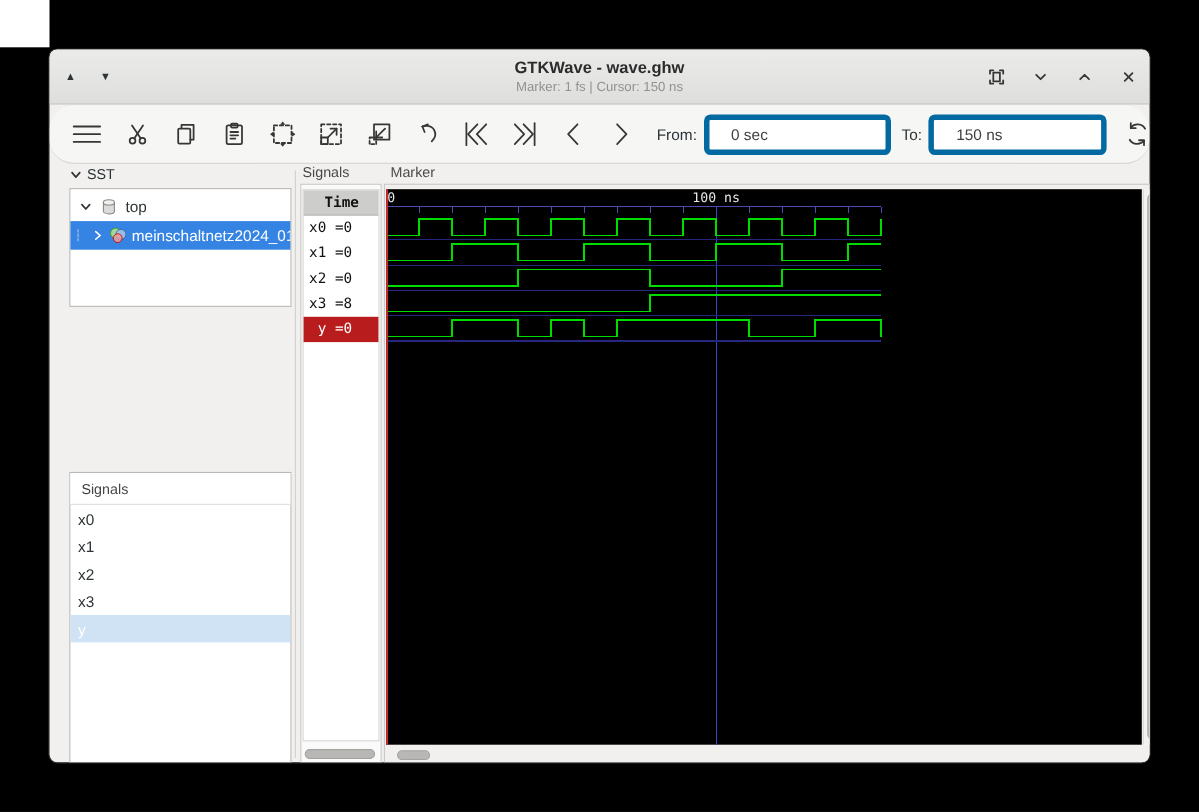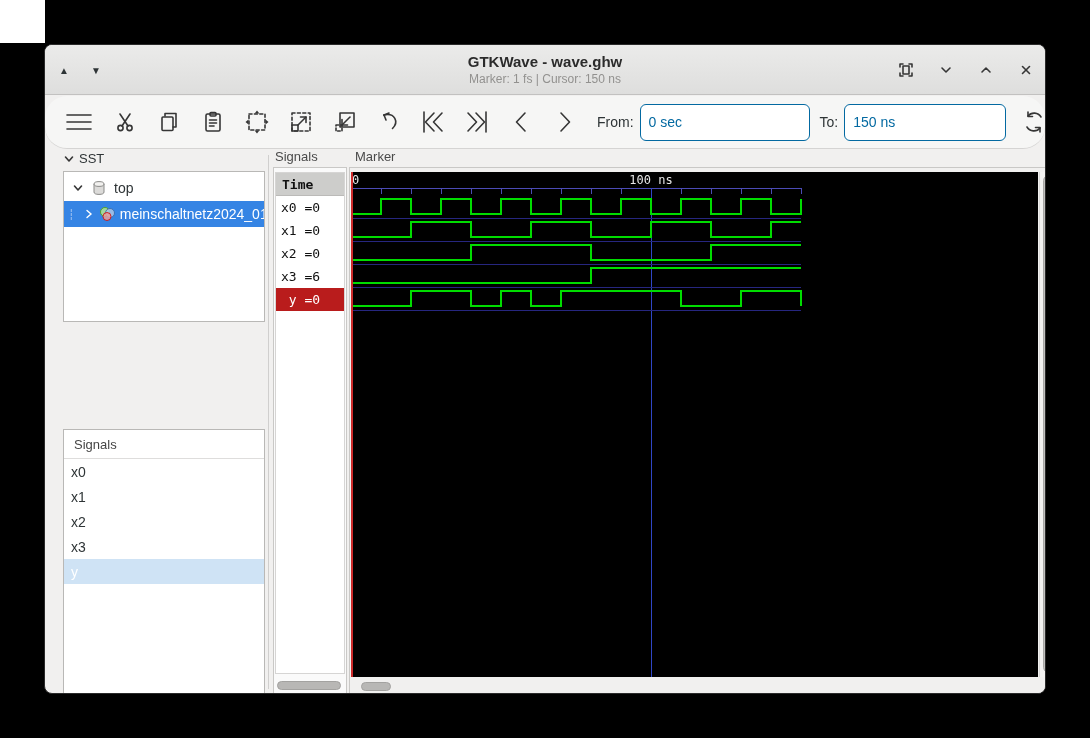--- a/index.html
+++ b/index.html
@@ -14,45 +14,45 @@
   .tb-left { position:absolute; left:14px; top:0; height:50px; display:flex; align-items:center; gap:22px; }
   .tri { font-size:10px; color:#2e3436; cursor:default; }
   .tb-right { position:absolute; right:8px; top:0; height:50px; display:flex; align-items:center; gap:18px; }
   .tb-btn { width:22px; height:22px; display:flex; align-items:center; justify-content:center; }
 
   
   .toolbar { position:absolute; left:0; top:51px; width:100%; height:53px; background:#f6f6f5; border-bottom:1px solid #d5d4d3; display:flex; align-items:center;border-radius:22px; }
   .ticon { width:44px; height:40px; display:flex; align-items:center; justify-content:center; flex:0 0 auto; }
   .ticon.first { margin-left:10px; width:48px; }
   .tlabel { font-size:14px; color:#2e3436; margin:0 6px 0 10px; flex:0 0 auto; }
-  .tentry { height:37px; background:#fff; border:1px solid #0369a1; border-radius:6px; font-size:14px; color:#0369a1; display:flex; align-items:center; padding-left:8px; flex:0 0 auto; }
+  .tentry { height:37px; background:#fff; border:5px solid #0369a1; border-radius:6px; font-size:14px; color:#404040; display:flex; align-items:center; padding-left:20px; flex:0 0 auto; }
   .entry-from { width:170px; }
   .entry-to { width:162px; }
 
   
   .main { position:absolute; left:12px; top:104px; width:100%; height:546px;text-decoration:underline; }
   .sst-head { position:absolute; left:6px; top:2px; display:flex; align-items:center; gap:4px; font-size:13px; color:#2e3436; }
-  .tree-box { position:absolute; left:6px; top:22px; width:202px; height:151px; background:#fff; border:1px solid #b9b8b6; }
+  .tree-box { position:absolute; left:6px; top:22px; width:202px; height:108px; background:#fff; border:1px solid #b9b8b6; }
   .tree-row { position:relative; height:26px; display:flex; align-items:center; font-size:14px; color:#2e3436; }
   .tree-row.sel { background:#3584e4; color:#fff; }
   .tree-row .lbl { white-space:nowrap; overflow:hidden; }
   .guide { color:#b5cff2; font-size:10px; letter-spacing:1px; margin-left:4px; }
 
   .list-box { position:absolute; left:6px; top:280px; width:202px; height:280px; background:#fff; border:1px solid #b9b8b6; }
   .list-header { height:29px; border-bottom:1px solid #dedddc; display:flex; align-items:center; padding-left:10px; font-size:13px; color:#454545; background:#fff; }
   .list-row { height:25px; display:flex; align-items:center; padding-left:7px; font-size:14px; color:#2e3436; }
   .list-row.sel { background:#cfe3f5; color:#ffffff; }
 
   .splitter { position:absolute; top:6px; width:1px; height:534px; background:#d0cfce; }
 
   .frame-label { position:absolute; font-size:13px; color:#4a4a4a; background:#f1f0ef; padding:0 2px; z-index:2; }
 
   .sig-panel { position:absolute; left:216px; top:18px; width:74px; height:528px; background:#fafafa; border:1px solid #c9c8c6; }
   .sig-list { position:absolute; left:1px; top:4px; width:70px; height:502px; background:#fff; border:1px solid #d6d5d4; font-family:"DejaVu Sans Mono",monospace; font-size:13px; }
-  .sig-time { height:23px; background:#cdcdcb; border-bottom:1px solid #bbbab8; display:flex; align-items:center; padding-left:6px; font-weight:bold; color:#111; }
+  .sig-time { height:23px; background:#cdcdcb; border-bottom:1px solid #bbbab8; display:flex; align-items:center; padding-left:19px; font-weight:bold; color:#111; }
   .sig-row { height:23px; display:flex; align-items:center; padding-left:5px; color:#111; white-space:pre; }
   .sig-row.sel { background:#b91c1c; color:#fff; }
   .hscroll { position:absolute; height:14px; display:flex; align-items:center; }
   .hthumb { height:9px; background:#b8b7b5; border:1px solid #a3a2a0; border-radius:5px; }
 
   .wave-panel { position:absolute; left:292px; top:18px; width:708px; height:528px; border:1px solid #c9c8c6; background:#f1f0ef; }
   .wave-black { position:absolute; left:1px; top:4px; width:687px; height:505px; background:#000; }
   .vscroll { position:absolute; left:689px; top:4px; width:16px; height:505px; background:#f3f2f1; border-left:1px solid #dcdbda; }
   .vthumb { position:absolute; left:3px; top:4px; width:9px; height:496px; background:#c0bfbd; border:1px solid #a8a7a5; border-radius:5px; }
 
@@ -275,21 +275,21 @@
 
     <div class="splitter" style="left:211px"></div>
 
     <span class="frame-label" style="left:216px; top:0px">Signals</span>
     <div class="sig-panel">
       <div class="sig-list">
         <div class="sig-time">Time</div>
         <div class="sig-row">x0 =0</div>
         <div class="sig-row">x1 =0</div>
         <div class="sig-row">x2 =0</div>
-        <div class="sig-row">x3 =6</div>
+        <div class="sig-row">x3 =8</div>
         <div class="sig-row sel"> y =0</div>
       </div>
       <div class="hscroll" style="left:1px; top:510px; width:70px;">
         <div class="hthumb" style="width:64px; margin-left:2px;"></div>
       </div>
     </div>
 
     <span class="frame-label" style="left:296px; top:0px">Marker</span>
     <div class="wave-panel">
       <div class="wave-black">

